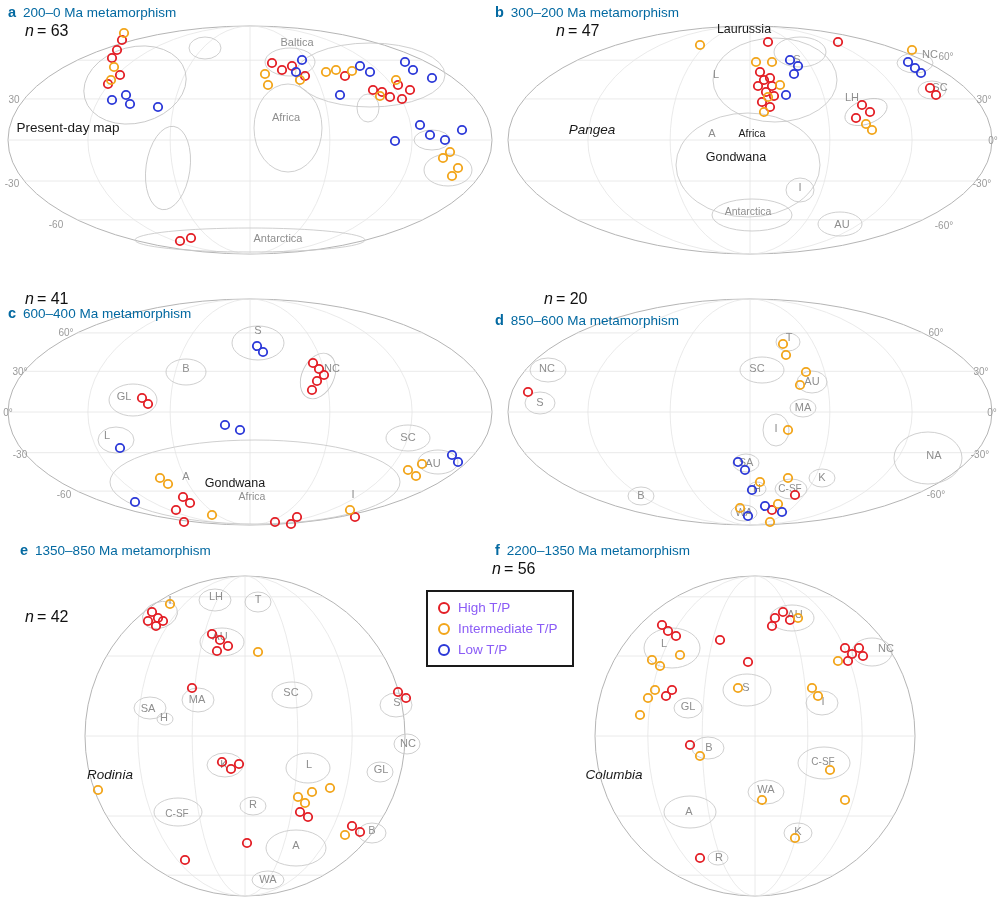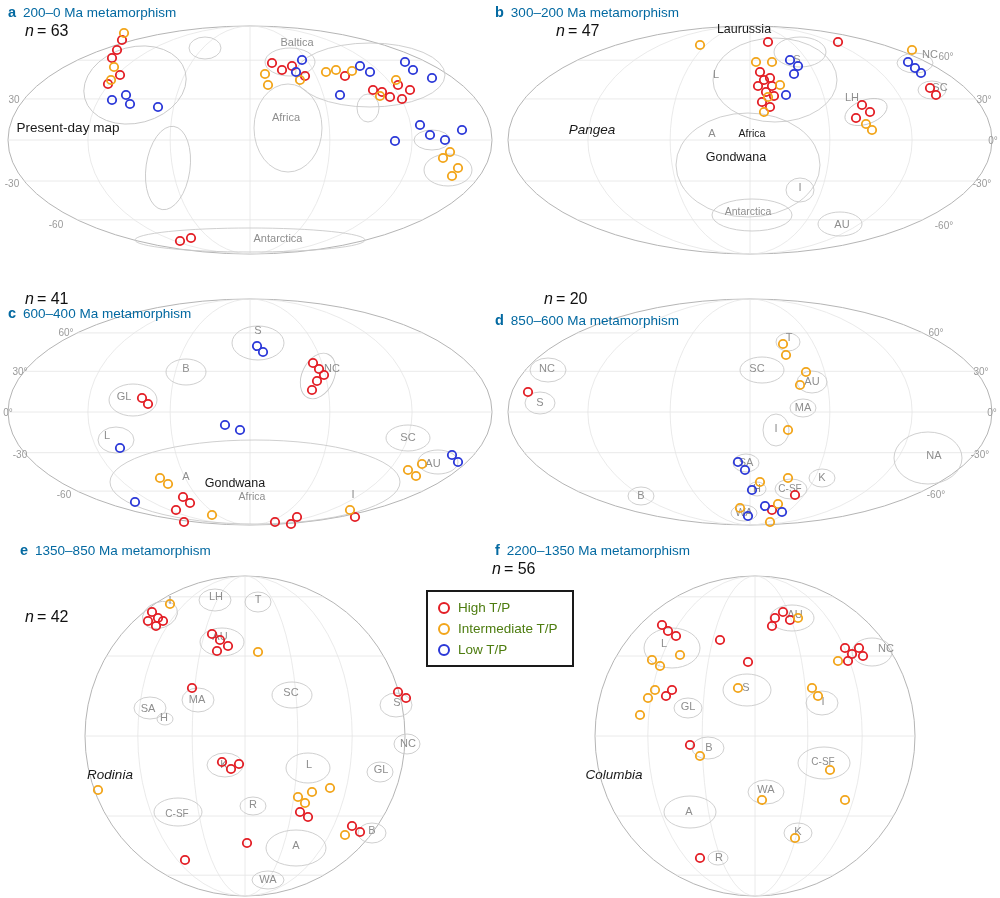--- a/index.html
+++ b/index.html
@@ -12,21 +12,21 @@
   .nline{position:absolute;font-size:16px;color:#111;white-space:nowrap;}
   .nvar{font-style:italic;margin-right:3px;}
   .t-a{left:8px;top:4px;}   .n-a{left:25px;top:22px;}
   .t-b{left:495px;top:4px;} .n-b{left:512px;top:22px;margin-left:44px;}
   .t-c{left:8px;top:272px;margin-top:33px;} .n-c{left:25px;top:290px;}
   .t-d{left:495px;top:272px;margin-top:40px;} .n-d{left:512px;top:290px;margin-left:32px;}
   .t-e{left:20px;top:542px;} .n-e{left:25px;top:560px;margin-top:48px;}
   .t-f{left:495px;top:542px;text-align:center;} .n-f{left:492px;top:560px;}
   .legend{position:absolute;left:426px;top:590px;border:2px solid #1a1a1a;background:#fff;
           padding:8px 14px 8px 10px;display:flex;flex-direction:column;gap:6px;}
-  .legend-row{display:flex;align-items:center;gap:8px;font-size:13.5px;color:#4d7c0f;white-space:nowrap;}
+  .legend-row{display:flex;align-items:center;gap:8px;font-size:13.5px;color:#8b5cf6;white-space:nowrap;}
   .legend-dot{width:8px;height:8px;border-radius:50%;border:2.5px solid #000;display:inline-block;background:#fff;}
 </style>
 </head>
 <body>
 
 <div class="figure">
 
   <svg id="maps" width="1000" height="898" viewBox="0 0 1000 898">
       <g>
         <defs>

